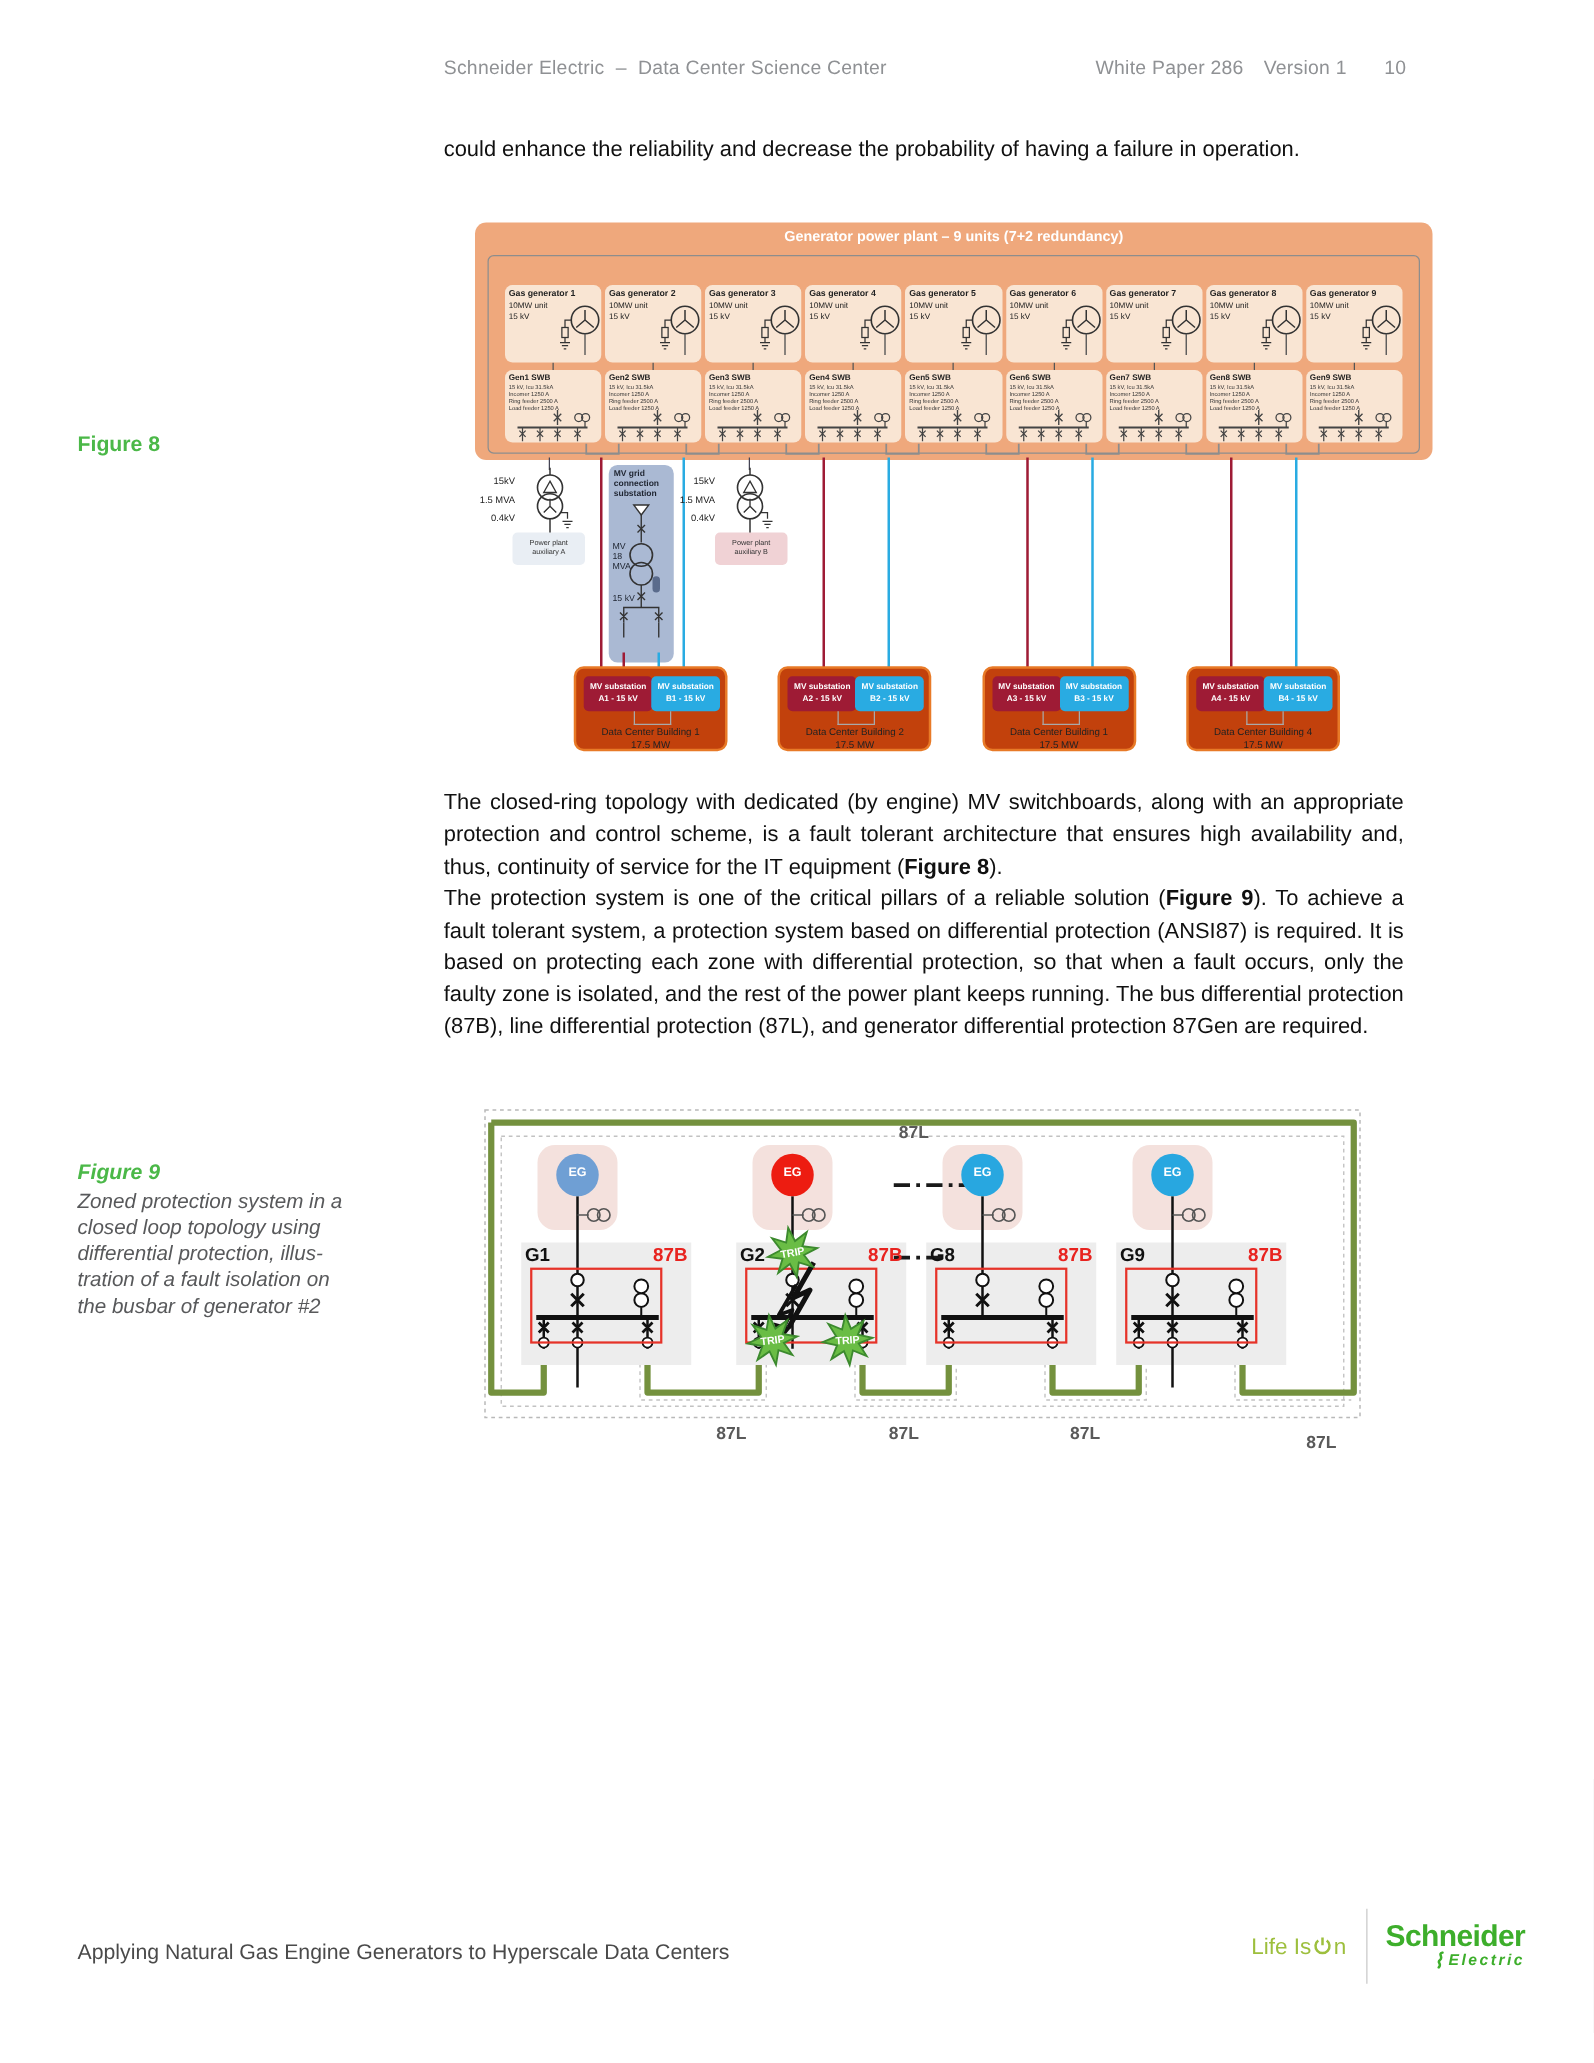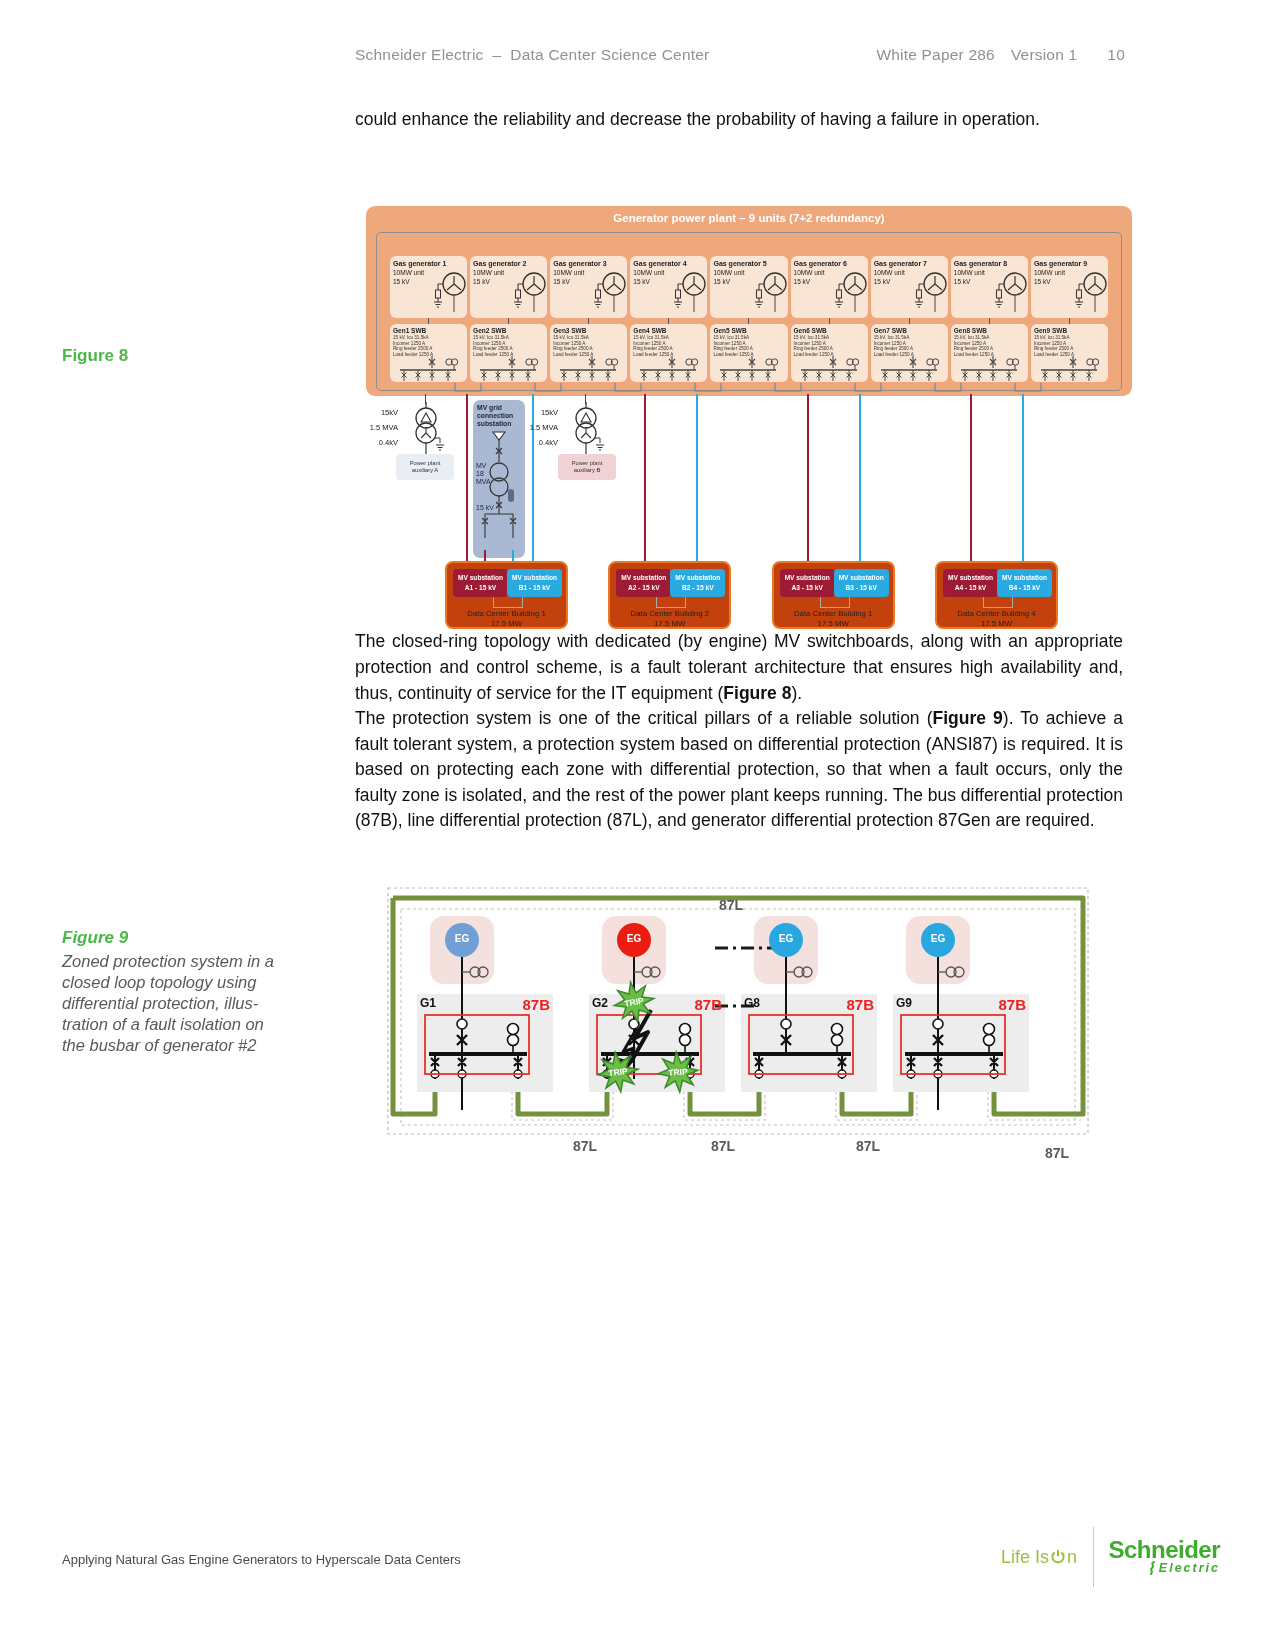--- a/index.html
+++ b/index.html
@@ -23,21 +23,21 @@
   .p-one  { top:628px; }
   .p-two  { top:706px; line-height:25.5px; }
 
   
   .figlabel { position:absolute; left:62px; width:270px; }
   .figlabel .fl-name { font-size:17px; font-weight:bold; color:#4bb848; }
   .figlabel .fl-cap  { font-size:16.5px; font-style:italic; color:#58595b; line-height:21px; margin-top:3px; }
   .fl9 .fl-name { font-style:italic; }
 
   
-  .f8 { position:absolute; left:366px; top:178px; width:766px; height:428px;margin-top:28px; }
+  .f8 { position:absolute; left:380px; top:178px; width:766px; height:428px; }
   .f8-plant { position:absolute; left:0; top:0; width:766px; height:190px; background:#efa87c; border-radius:9px; }
   .plant-title { position:absolute; left:0; top:6px; width:100%; text-align:center; color:#fff;
                  font-size:11.5px; font-weight:bold; }
   .ring { position:absolute; left:10px; top:26px; right:10px; bottom:5px; border:1.5px solid #8d8d8d; border-radius:5px; }
   .units-row { position:absolute; left:24px; right:24px; top:50px; display:flex; gap:3px; }
   .unit-col { flex:1; position:relative; }
   .gen-box { position:relative; height:62px; background:#f9e5d3; border-radius:6px; padding:4px 3px; overflow:hidden; }
   .gen-name { font-size:7px; color:#222; font-weight:bold; }
   .gen-unit, .gen-kv { font-size:6.5px; color:#222; margin-top:2px; }
   .gen-sym { position:absolute; right:1px; top:10px; }
@@ -77,36 +77,36 @@
   .chip-conn { position:absolute; left:46px; top:34px; width:30px; height:11px;
                border:1.5px solid #a9a9a9; border-top:none; }
   .bldg-name { position:absolute; top:46px; width:100%; text-align:center; font-size:7.8px; color:#222; }
   .bldg-load { position:absolute; top:56px; width:100%; text-align:center; font-size:7.8px; color:#222; }
 
   
   .f9 { position:absolute; left:385px; top:882px; width:712px; height:300px; }
   .f9 svg.main { position:absolute; left:0; top:0; }
   .pgroup { position:absolute; top:112px; width:136px; height:98px; }
   .pg1 { left:32px; } .pg2 { left:204px; } .pg3 { left:356px; } .pg4 { left:508px; }
-  .gname { position:absolute; left:3px; top:2px; font-size:12px; font-weight:bold; color:#111; }
+  .gname { position:absolute; left:3px; top:2px; font-size:15px; font-weight:bold; color:#111; }
   .gzone { position:absolute; right:3px; top:2px; font-size:15px; font-weight:bold; color:#e8231f; }
   .eglabel { position:absolute; top:51px; width:28px; text-align:center; font-size:10px; font-weight:bold; color:#fff; }
   .eg1 { left:63px; } .eg2 { left:235px; } .eg3 { left:387px; } .eg4 { left:539px; }
   .triplabel { position:absolute; width:36px; text-align:center; font-size:8.5px; font-weight:bold; color:#fff; }
   .t1 { left:231px; top:115px; transform:rotate(-10deg); }
   .t2 { left:215px; top:185px; transform:rotate(-7deg); }
   .t3 { left:275px; top:185px; transform:rotate(-4deg); }
   .l87 { position:absolute; width:40px; text-align:center; font-size:14px; font-weight:bold; color:#5a5a5a; }
   .l87top { left:326px; top:15px; }
   .l87a { left:180px; top:256px; } .l87b { left:318px; top:256px; } .l87c { left:463px; top:256px; }
   .l87d { left:652px; top:263px; }
 
   
   .ftr { position:absolute; left:62px; right:55px; top:1522px; height:70px; }
-  .ftr-title { position:absolute; left:0; top:30px; font-size:13px; color:#4a4a4a; }
+  .ftr-title { position:absolute; left:0; top:30px; font-size:17px; color:#4a4a4a; }
   .ftr-right { position:absolute; right:0; top:0; display:flex; align-items:center; height:70px; }
   .tagline { font-size:18px; color:#9dbf3d; display:flex; align-items:center; gap:1px; margin-right:16px;text-align:center; }
   .ftr-div { width:1.5px; height:60px; background:#c9c9c9; margin-right:14px; }
   .brand-name { font-size:24px; font-weight:800; color:#3dae2b; letter-spacing:-.5px; line-height:22px; }
   .brand-sub { display:flex; align-items:center; justify-content:flex-end; gap:1px;
                font-size:12.5px; font-weight:bold; font-style:italic; color:#3dae2b; letter-spacing:2px; }
 </style>
 </head>
 <body>
 

